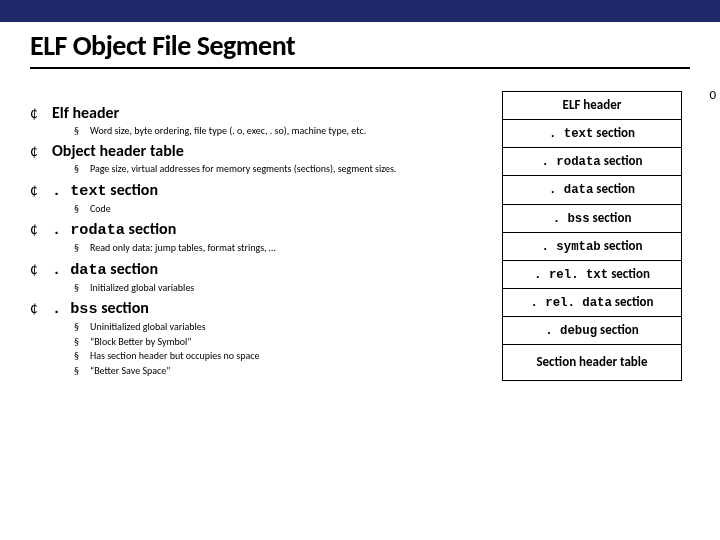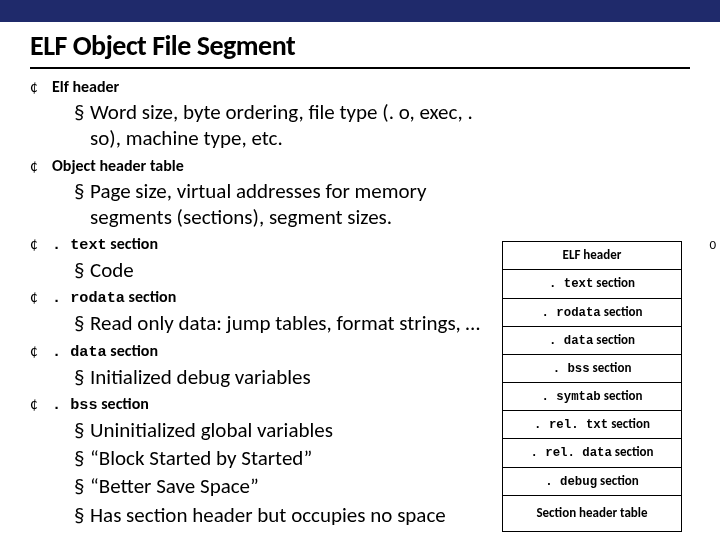--- a/index.html
+++ b/index.html
@@ -60,21 +60,21 @@
     left: 0;
     top: 0;
     font-weight: 400;
   }
   ul.level2 {
     list-style: none;
     padding-left: 44px;
     margin-top: 2px;
   }
   ul.level2 > li {
-    font-size: 21px;
+    font-size: 10px;
     line-height: 1.25;
     position: relative;
     padding-left: 16px;
     margin-bottom: 2px;
   }
   ul.level2 > li::before {
     content: "§";
     position: absolute;
     left: 0;
     top: 0;
@@ -134,30 +134,30 @@
         </li>
         <li>
           <div class="h"><span class="mono">. rodata</span><span>  section</span></div>
           <ul class="level2">
             <li>Read only data: jump tables, format strings, …</li>
           </ul>
         </li>
         <li>
           <div class="h"><span class="mono">. data</span><span> section</span></div>
           <ul class="level2">
-            <li>Initialized debug variables</li>
+            <li>Initialized global variables</li>
           </ul>
         </li>
         <li>
           <div class="h"><span class="mono">. bss</span><span> section</span></div>
           <ul class="level2">
             <li>Uninitialized global variables</li>
-            <li>“Block Started by Started”</li>
+            <li>“Block Better by Symbol”</li>
+            <li>Has section header but occupies no space</li>
             <li>“Better Save Space”</li>
-            <li>Has section header but occupies no space</li>
           </ul>
         </li>
       </ul>
   </div>
   <div class="right">
     <span class="zero">0</span>
     <div class="diagram" id="diagram">
         <div class="row"><span>ELF header</span></div>
         <div class="row"><span class="mono">. text</span><span> section</span></div>
         <div class="row"><span class="mono">. rodata</span><span> section</span></div>

